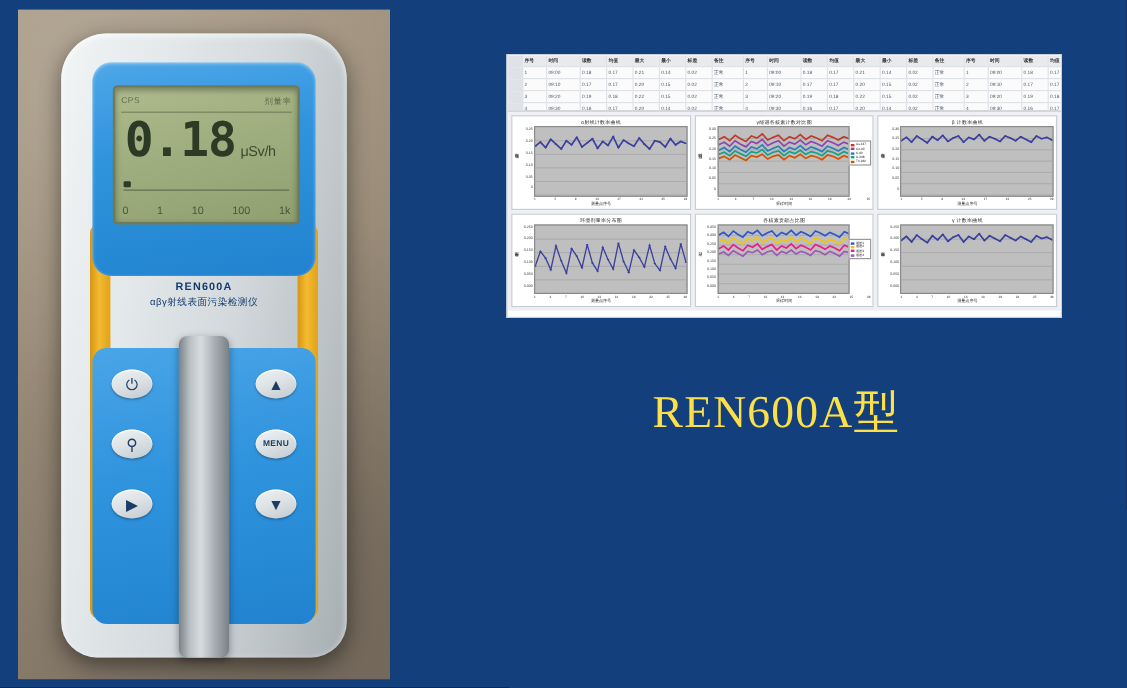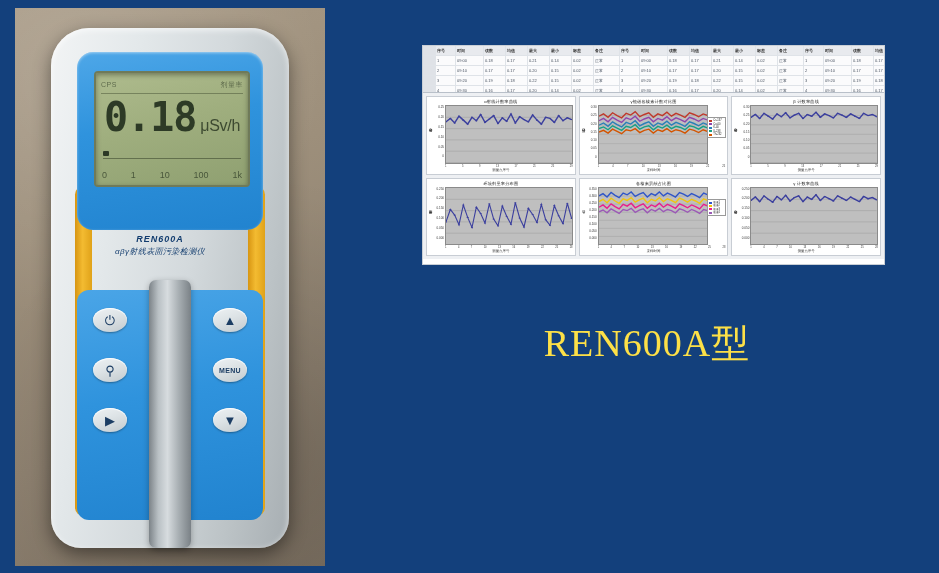--- a/index.html
+++ b/index.html
@@ -111,21 +111,21 @@
   }
   #lcd-value {
     font-family: "DejaVu Sans Mono", monospace;
     font-size: 40px;
     font-weight: bold;
     color: #2d3a26;
     letter-spacing: -1px;
     line-height: 1;
   }
   #lcd-unit {
-    font-size: 16px;
+    font-size: 12px;
     color: #3d4a31;
     margin-left: 4px;
     letter-spacing: -.3px;
   }
   #lcd-bar-track {
     position: absolute;
     left: 7px; right: 7px; bottom: 26px;
     height: 4px;
     border-bottom: 1px solid rgba(55,66,42,.55);
   }
@@ -141,26 +141,25 @@
     left: 6px; right: 6px; bottom: 5px;
     display: flex;
     justify-content: space-between;
     font-size: 9px;
     color: #36432c;
     opacity: .8;
   }
   
   #face-label {
     position: absolute;
-    left: 16px;
+    left: 26px;
     top: 206px;
     width: 186px;
     text-align: center;
     color: #123c6e;
-    font-style: italic;
   }
   #model-text {
     font-size: 9px;
     font-weight: bold;
     letter-spacing: 1px;
     filter: blur(.3px);
   }
   #model-sub {
     font-size: 8px;
     margin-top: 2px;

